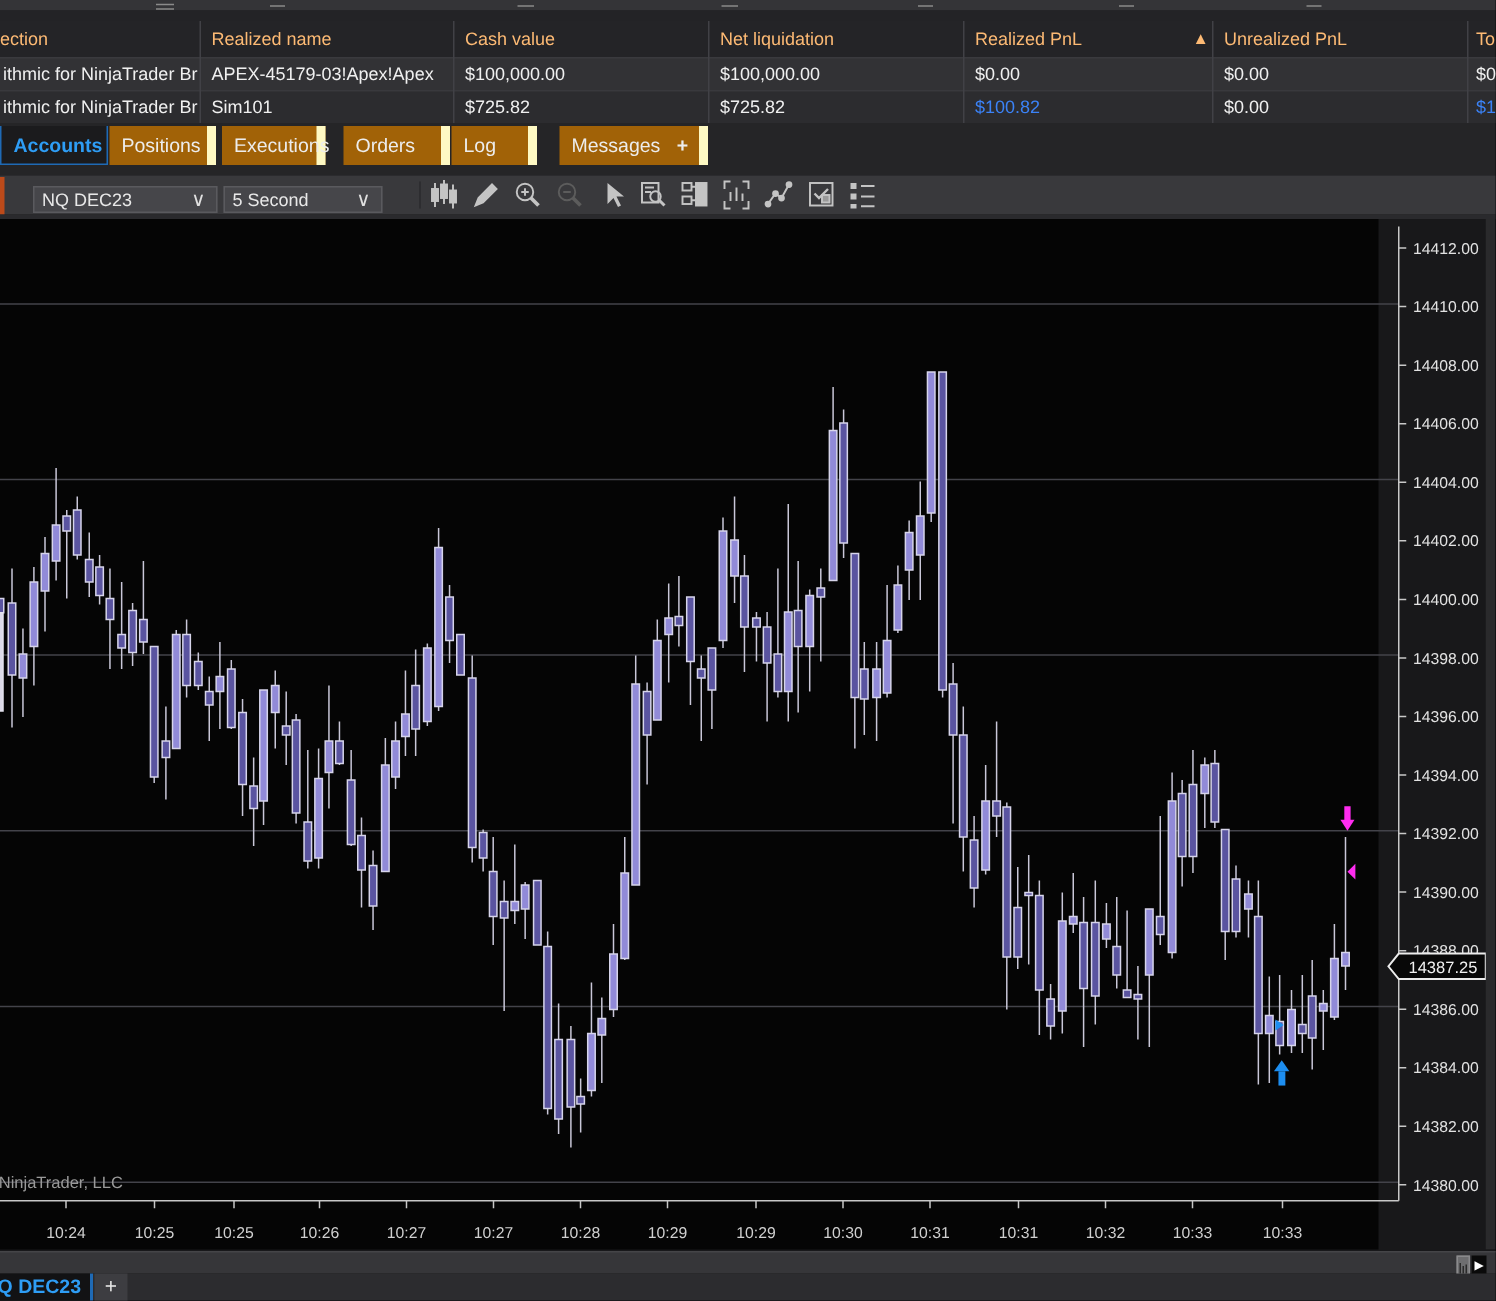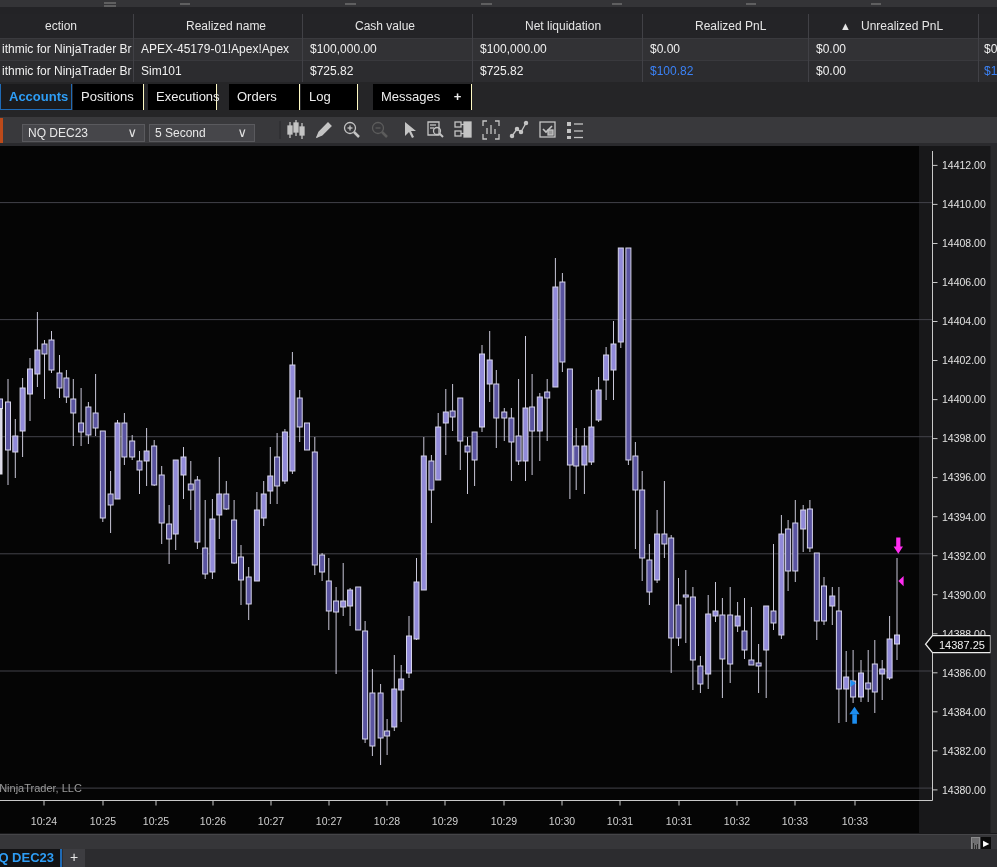--- a/index.html
+++ b/index.html
@@ -6,32 +6,32 @@
   font-family:"Liberation Sans", sans-serif; }
 #root { position:relative; width:997px; height:867px; background:#18181a; }
 .abs { position:absolute; }
 
 
 #topstrip { left:0; top:0; width:997px; height:7px; background:#343437; }
 #topstrip2 { left:0; top:7px; width:997px; height:7px; background:#232326; }
 
 
 #tbl { left:0; top:14px; width:997px; height:68px; background:#242427; color:#d6d6d6; font-size:12px; }
-.hdr { position:absolute; top:0; height:24px; line-height:24px; white-space:nowrap; color:#e5e5e5;padding-left:45px; }
+.hdr { position:absolute; top:0; height:24px; line-height:24px; white-space:nowrap; color:#fdba74; }
 .r1 { position:absolute; top:24px; height:22px; line-height:22px; white-space:nowrap; color:#f0f0f0; }
 .r2 { position:absolute; top:46px; height:22px; line-height:22px; white-space:nowrap; color:#f0f0f0; }
 .sep { position:absolute; top:0; width:1px; height:68px; background:#414146; }
 #row1bg { position:absolute; left:0; top:24px; width:997px; height:22px; background:#323235; border-top:1px solid #3a3a3e; }
 #row2bg { position:absolute; left:0; top:46px; width:997px; height:22px; background:#2c2c2f; border-top:1px solid #39393d; }
 .green { color:#3b82f6; }
 
 
 #tabs { left:0; top:82px; width:997px; height:35px; background:#252527; }
-.tab { position:absolute; top:2px; height:26px; line-height:26px; background:#000000; color:#ededed;
-   font-size:13px; text-align:left; padding-left:8px; border-right:1px solid #fef9c3; }
+.tab { position:absolute; top:2px; height:26px; line-height:26px; background:#a16207; color:#ededed;
+   font-size:13px; text-align:left; padding-left:8px; border-right:6px solid #fef9c3; }
 #tabAcc { left:0; width:72px; background:#1b1b1d; color:#2e9df5; font-weight:bold;
    border:1px solid #1f6ab5; border-top:none; }
 
 
 #toolbar { left:0; top:117px; width:997px; height:26px; background:#39393c; }
 #tbgap { left:0; top:143px; width:997px; height:3px; background:#2a2a2d; }
 #orange { left:0; top:118px; width:3px; height:25px; background:#bc4a1a; }
 .dd { position:absolute; top:7px; height:18px; background:#46464a; border:1px solid #5a5a5e;
    color:#e8e8e8; font-size:12px; line-height:16px; padding-left:5px; }
 .chev { position:absolute; top:0px; right:7px; color:#e0e0e0; font-size:13px; }
@@ -86,21 +86,21 @@
     <div class="sep" style="left:978px"></div>
     <div class="hdr" style="left:0px">ection</div>
     <div class="hdr" style="left:141px">Realized name</div>
     <div class="hdr" style="left:310px">Cash value</div>
     <div class="hdr" style="left:480px">Net liquidation</div>
     <div class="hdr" style="left:650px">Realized PnL</div>
     <div class="hdr" style="left:795px;font-size:11px">▲</div>
     <div class="hdr" style="left:816px">Unrealized PnL</div>
     <div class="hdr" style="left:984px">To</div>
     <div class="r1" style="left:2px">ithmic for NinjaTrader Br</div>
-    <div class="r1" style="left:141px">APEX-45179-01!Apex!Apex</div>
+    <div class="r1" style="left:141px">APEX-45179-03!Apex!Apex</div>
     <div class="r1" style="left:310px">$100,000.00</div>
     <div class="r1" style="left:480px">$100,000.00</div>
     <div class="r1" style="left:650px">$0.00</div>
     <div class="r1" style="left:816px">$0.00</div>
     <div class="r1" style="left:984px">$0</div>
     <div class="r2" style="left:2px">ithmic for NinjaTrader Br</div>
     <div class="r2" style="left:141px">Sim101</div>
     <div class="r2" style="left:310px">$725.82</div>
     <div class="r2" style="left:480px">$725.82</div>
     <div class="r2 green" style="left:650px">$100.82</div>

